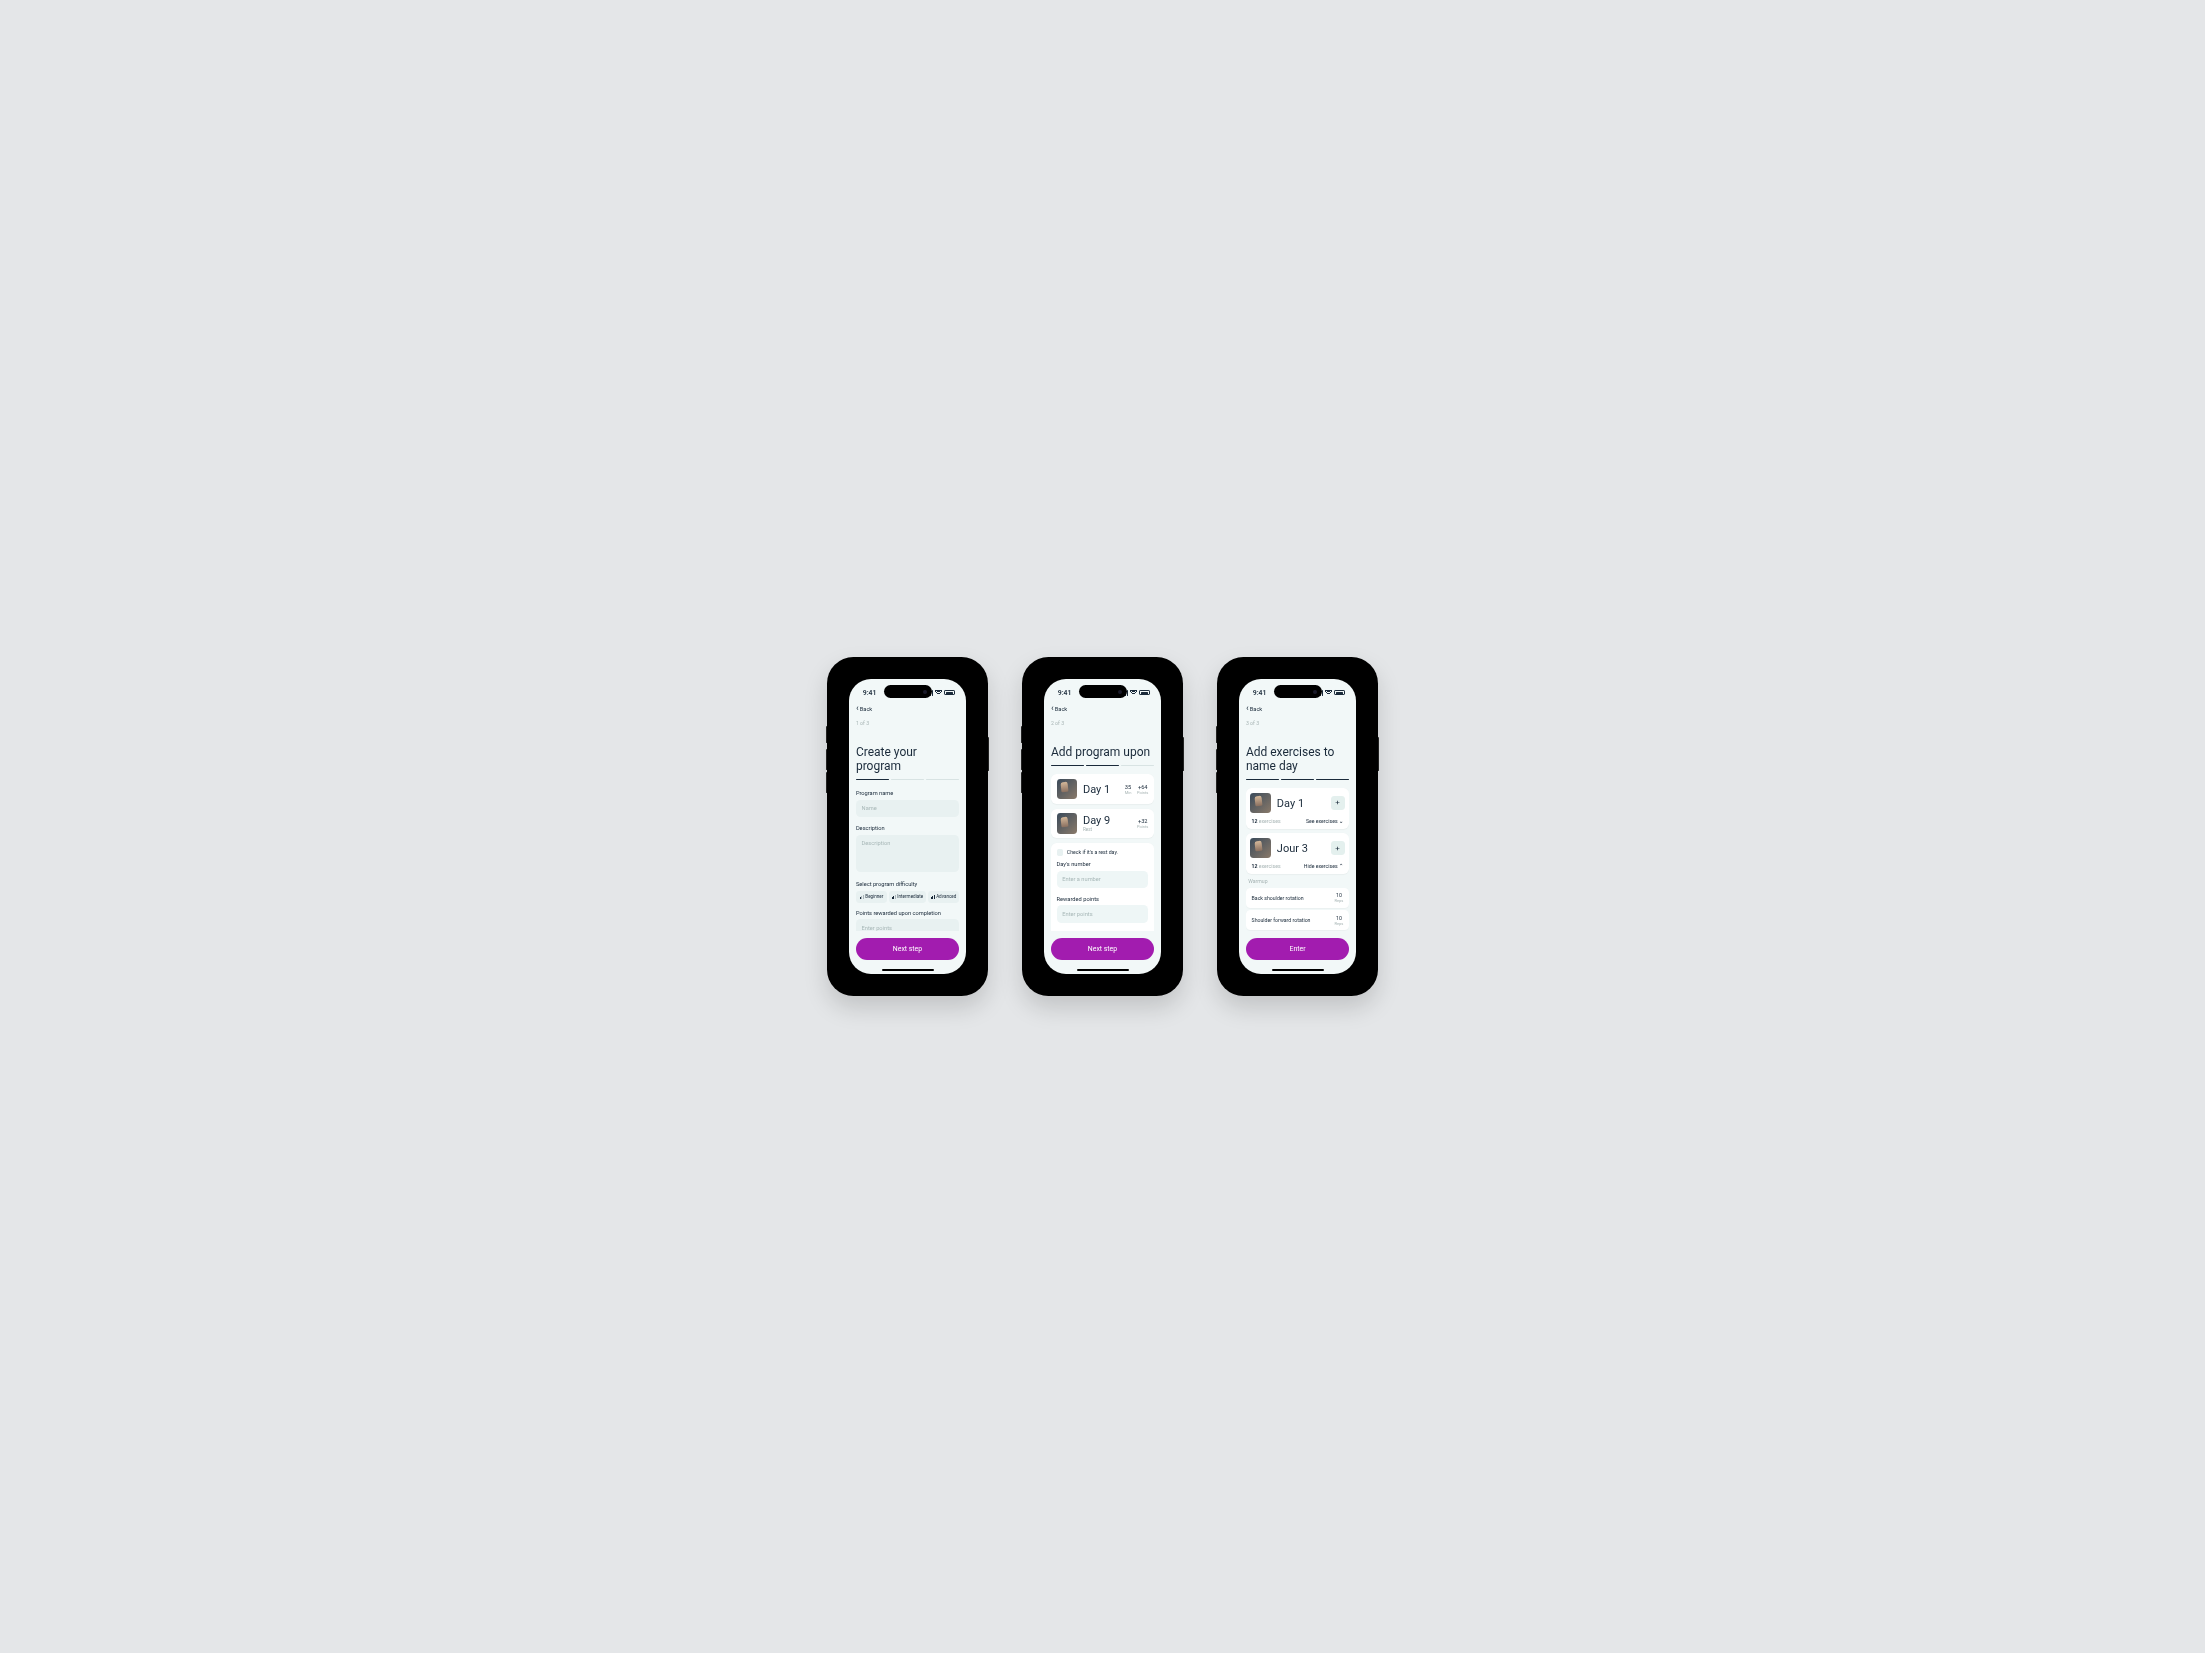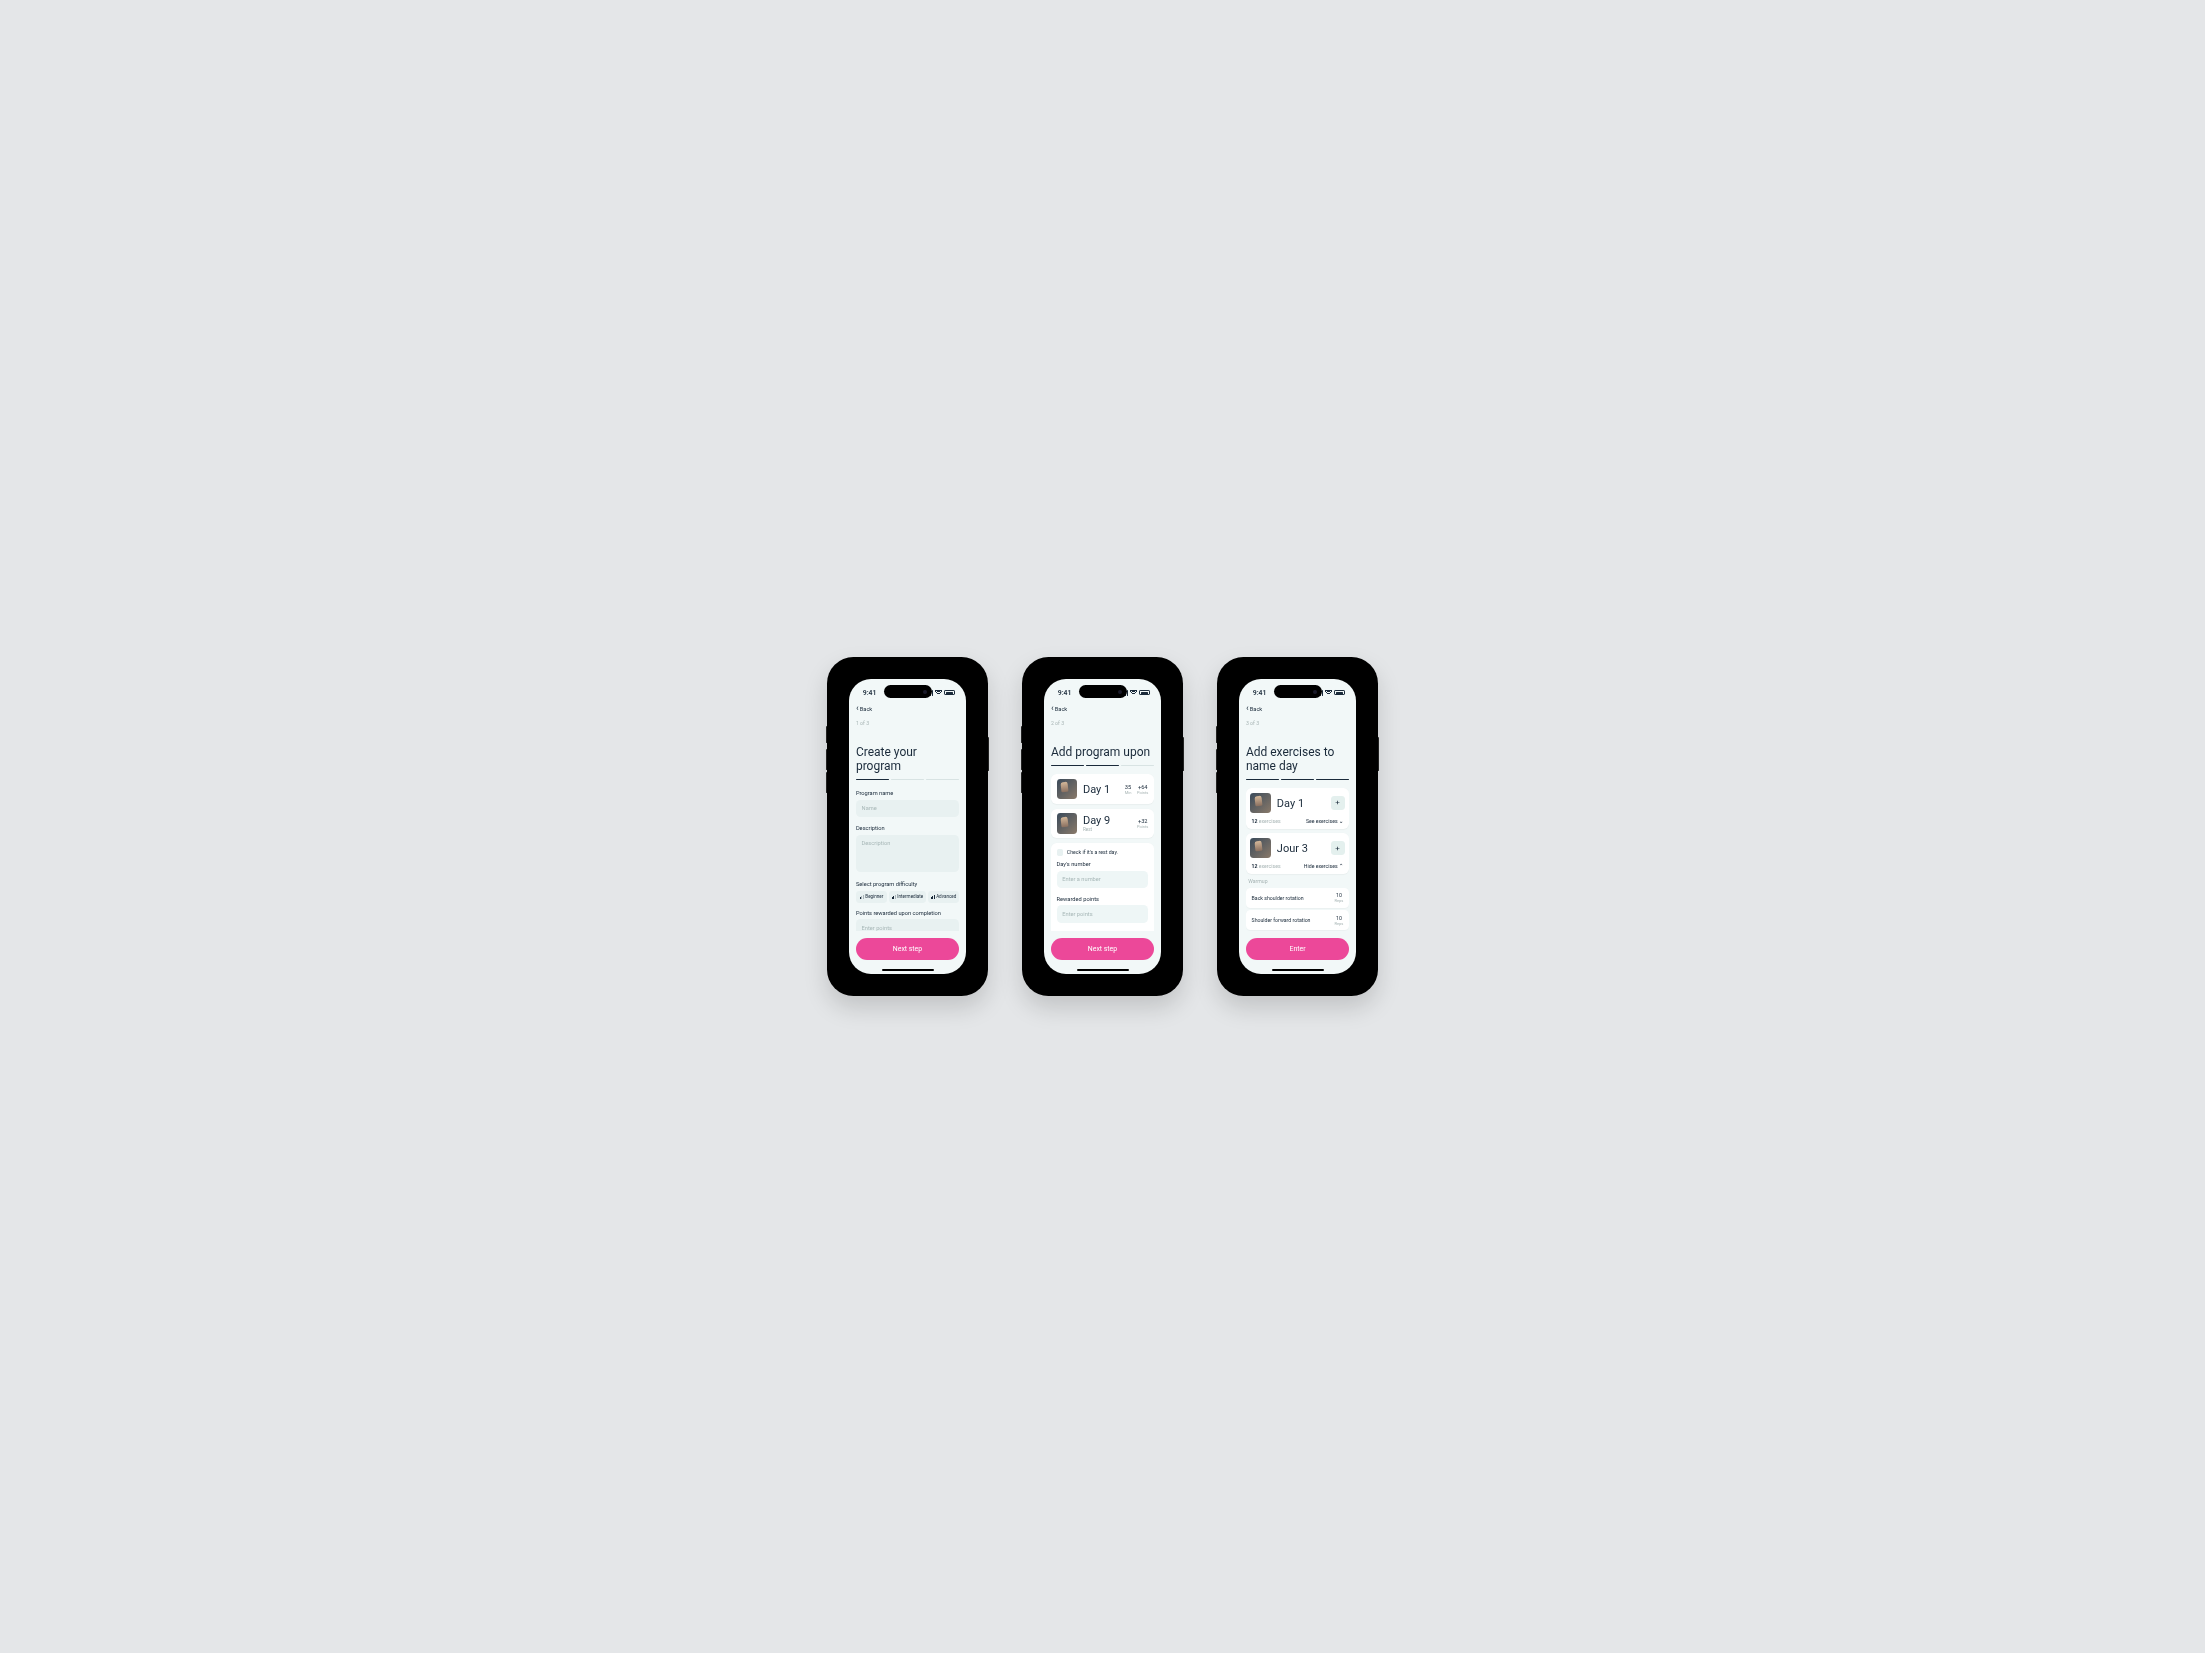--- a/index.html
+++ b/index.html
@@ -149,21 +149,21 @@
     justify-content: center; gap: 1.7px; cursor: pointer;
   }
   .chip-icon { display: flex; gap: 0.6px; align-items: flex-end; }
   .ci-bar { width: 0.9px; background: #1a2a3a; }
   .ci1 { height: 1.7px; } .ci2 { height: 2.9px; } .ci3 { height: 4px; }
   .chip.beginner .ci2, .chip.beginner .ci3 { opacity: 0.3; }
   .chip.intermediate .ci3 { opacity: 0.3; }
 
   .bottom-area { padding: 6.9px; }
   .primary-btn {
-    width: 100%; background: #ec4899; color: #fff; border: none;
+    width: 100%; background: #a21caf; color: #fff; border: none;
     border-radius: 11.5px; padding: 6.9px; font-size: 6.9px; cursor: pointer;
     font-family: inherit;
   }
   .home-indicator {
     width: 52px; height: 1.7px; background: #000; border-radius: 1.1px;
     margin: 2.3px auto 3.4px;
   }
 
   .day-card {
     background: #fff; border-radius: 5.7px; padding: 4.6px 5.7px;

